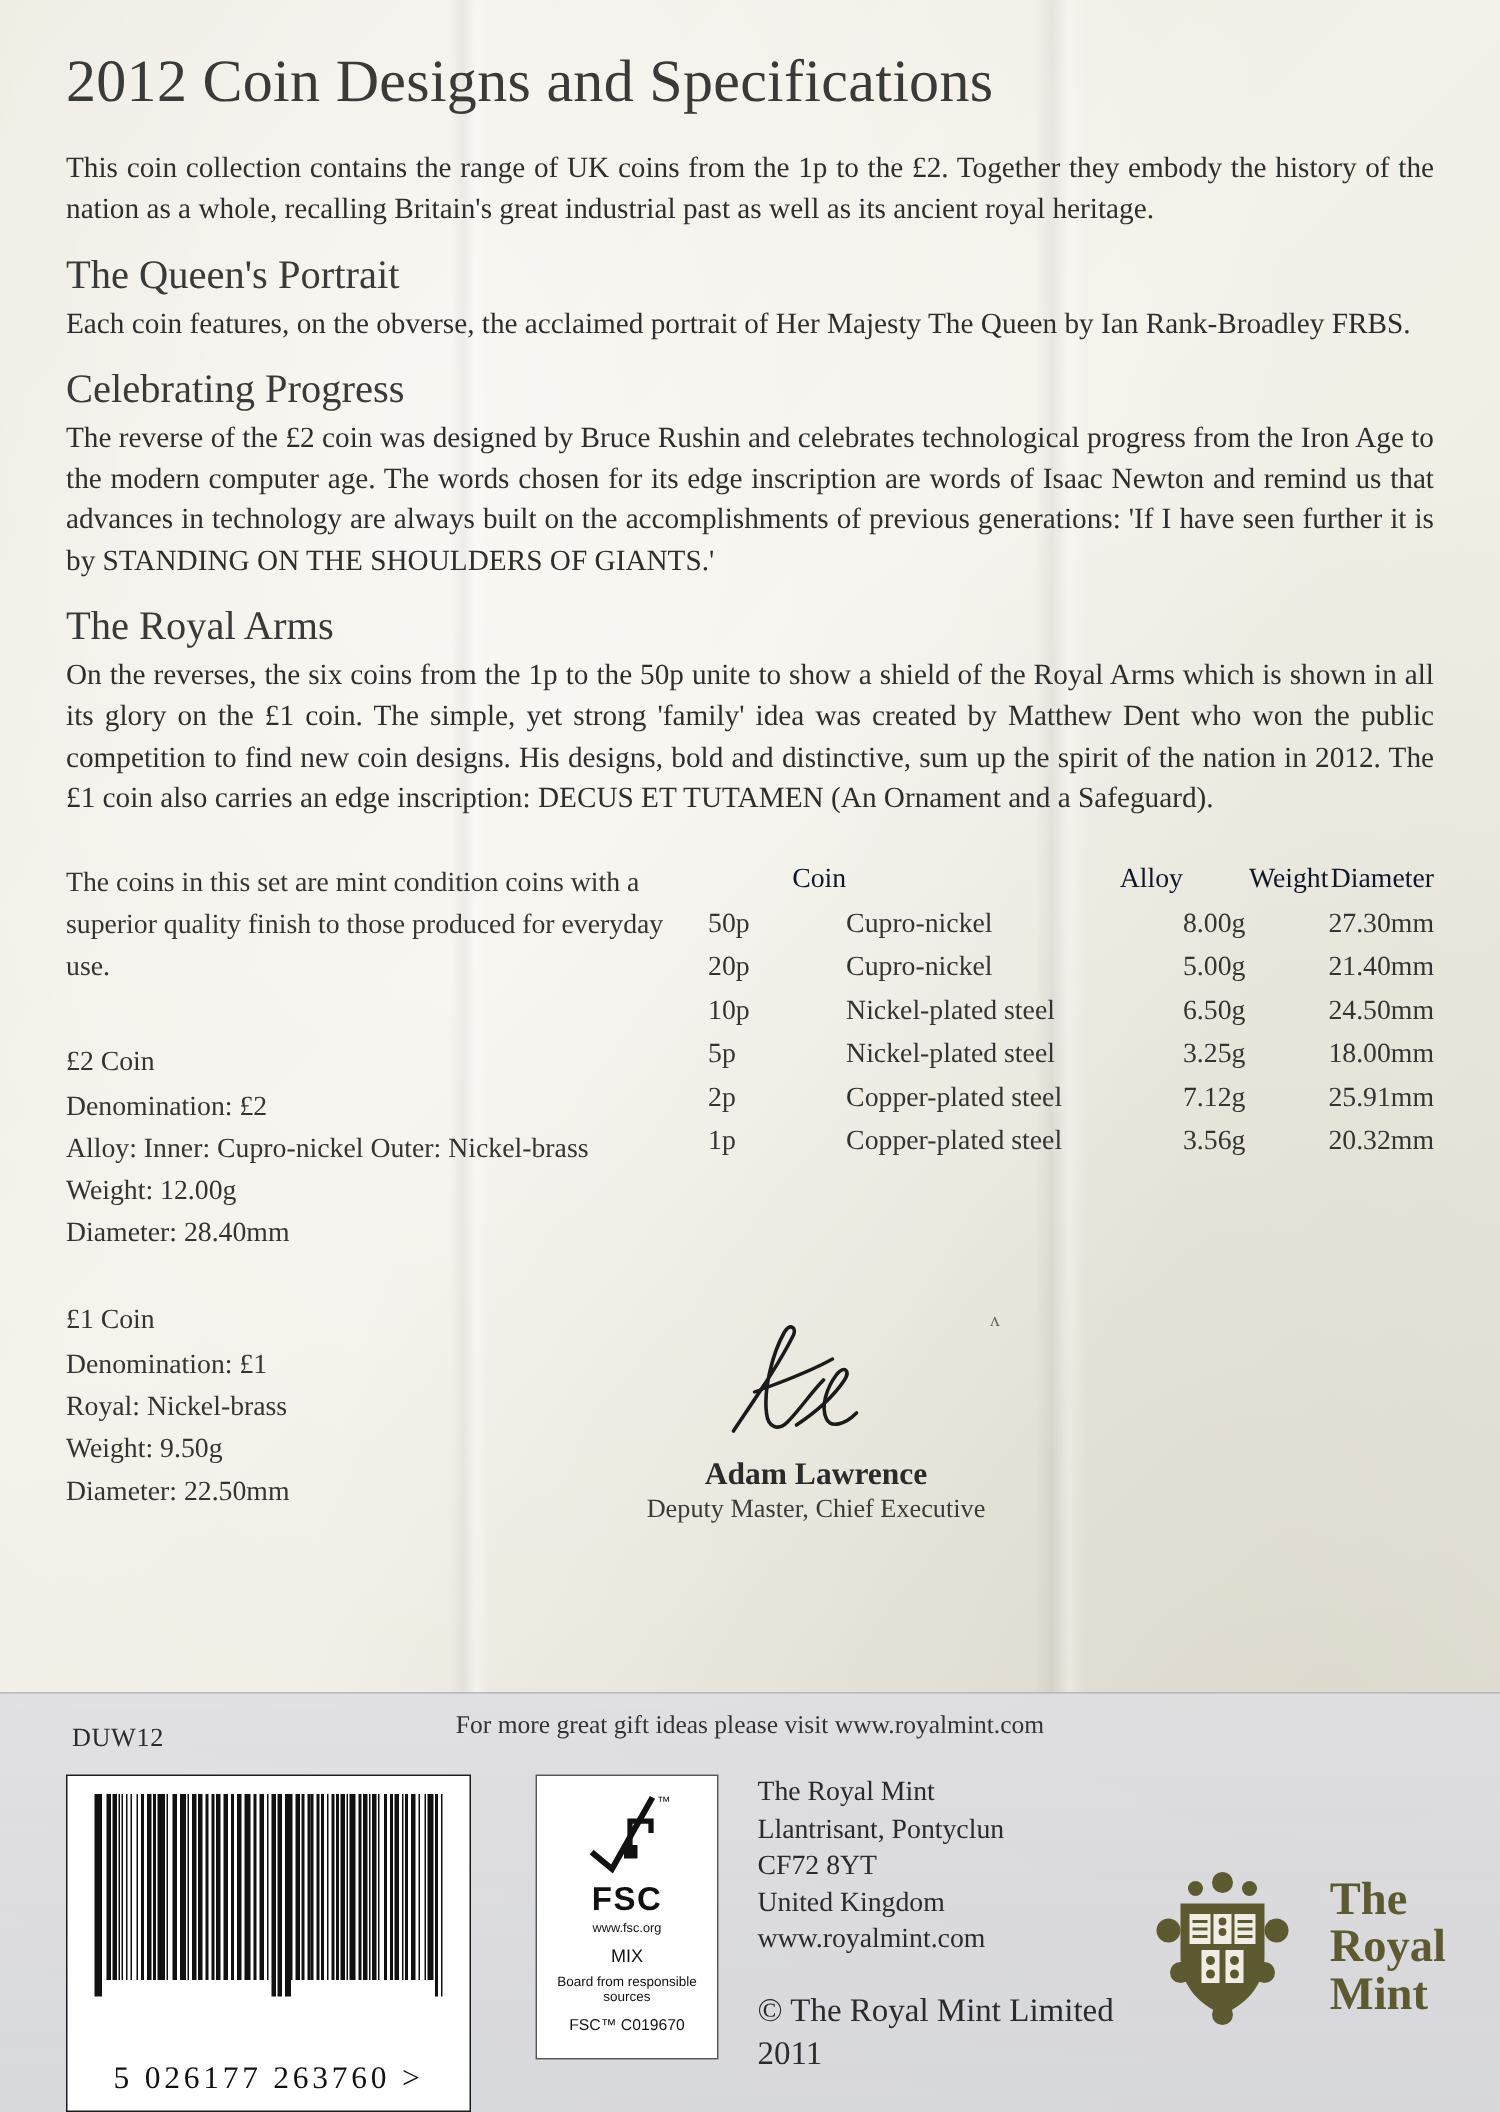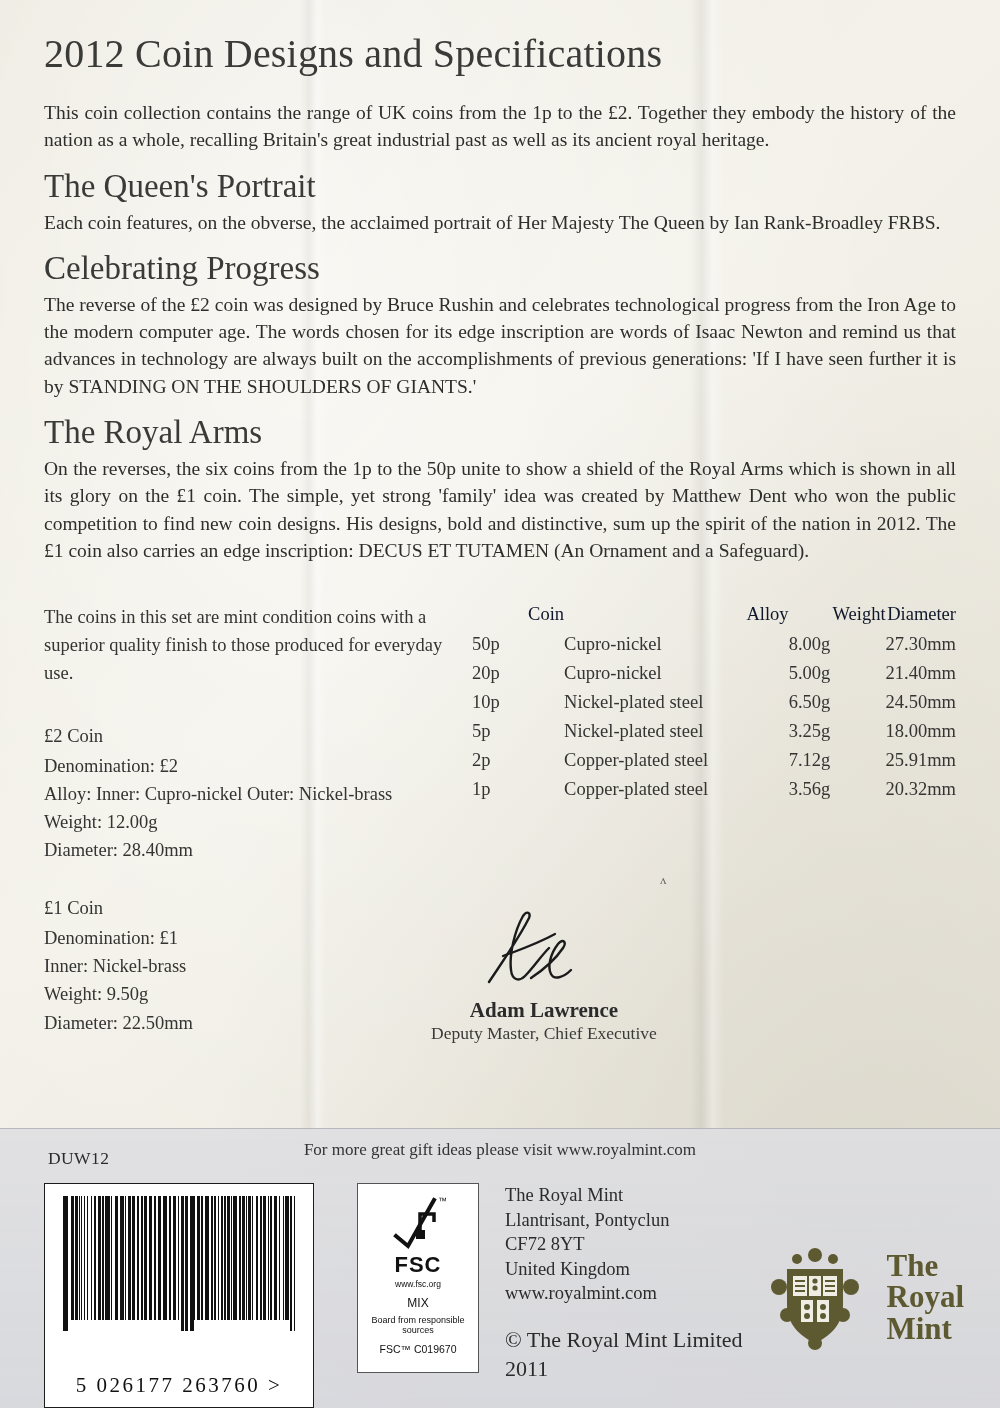--- a/index.html
+++ b/index.html
@@ -43,28 +43,28 @@
     color: #3a3a38;
   }
   p.body {
     font-size: 19.5px;
     line-height: 1.40;
     margin: 0 0 12px 0;
     text-align: justify;
     color: #2e2e2c;
   }
   h2.section {
-    font-size: 33px;
+    font-size: 27px;
     font-weight: normal;
     margin: 14px 0 4px 0;
     color: #3a3a38;
   }
   .lower {
     position: relative;
-    margin-top: 40px;
+    margin-top: 30px;
     display: flex;
   }
   .left-col {
     width: 420px;
     font-size: 18.5px;
     line-height: 1.52;
     color: #343432;
   }
   .left-col .note { margin-bottom: 34px; line-height: 1.5; }
   .coin-block { margin-bottom: 30px; }
@@ -253,21 +253,21 @@
           <div class="heading">£2 Coin</div>
           <div>Denomination: £2</div>
           <div>Alloy: Inner: Cupro-nickel  Outer: Nickel-brass</div>
           <div>Weight: 12.00g</div>
           <div>Diameter: 28.40mm</div>
         </div>
 
         <div class="coin-block">
           <div class="heading">£1 Coin</div>
           <div>Denomination: £1</div>
-          <div>Inner: Nickel-brass</div>
+          <div>Royal: Nickel-brass</div>
           <div>Weight: 9.50g</div>
           <div>Diameter: 22.50mm</div>
         </div>
       </div>
 
       <div class="right-col">
         <table class="spec">
           <thead>
             <tr>
               <th class="c-coin">Coin</th>

